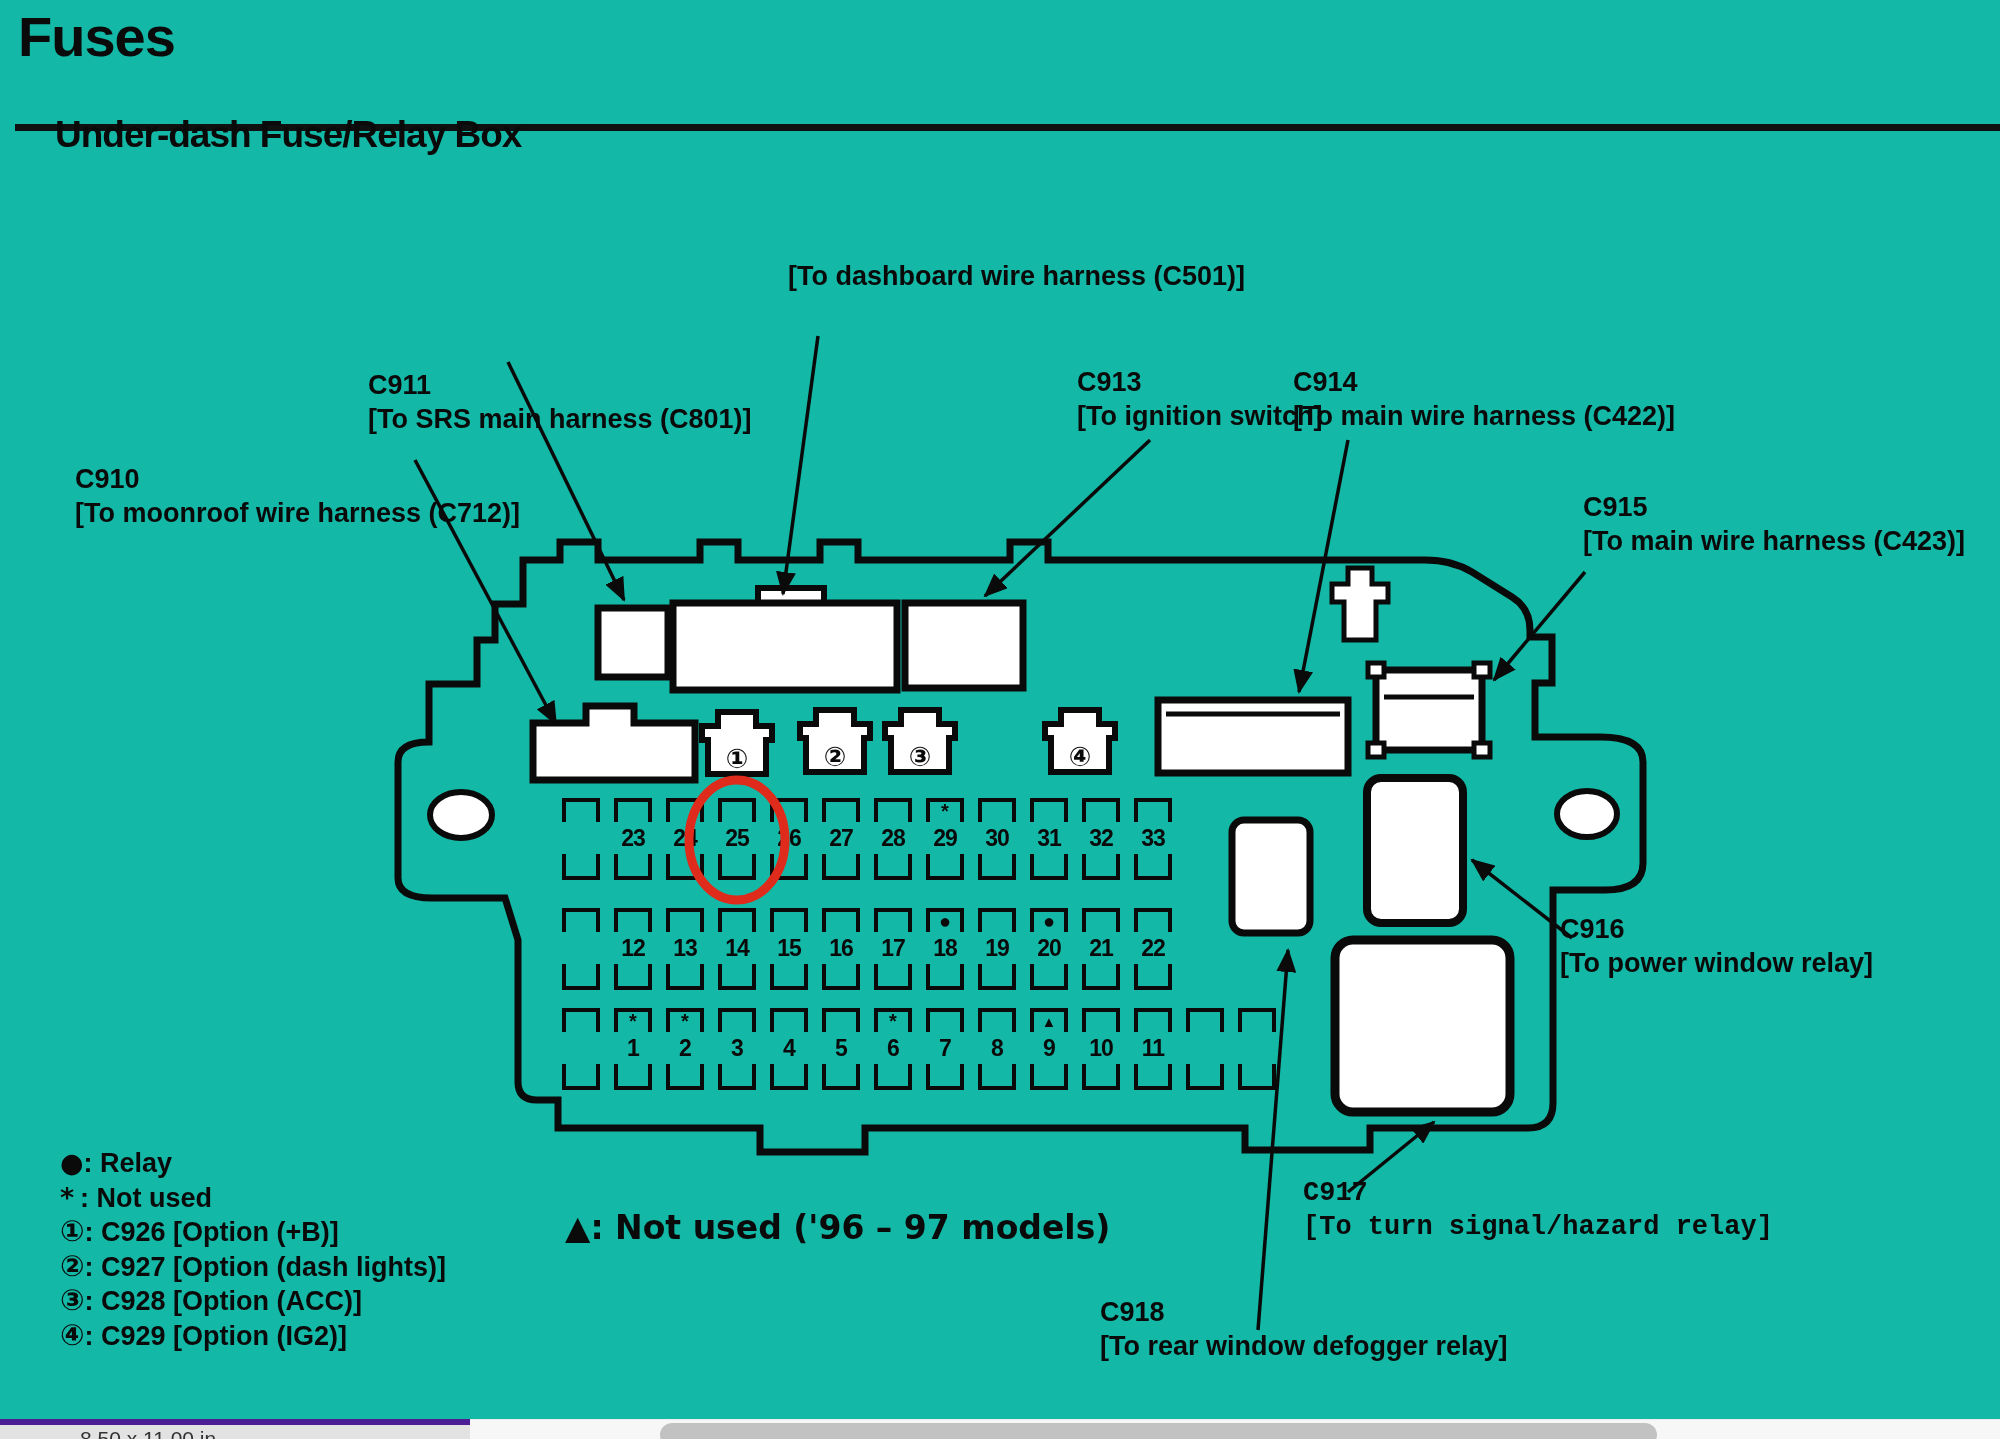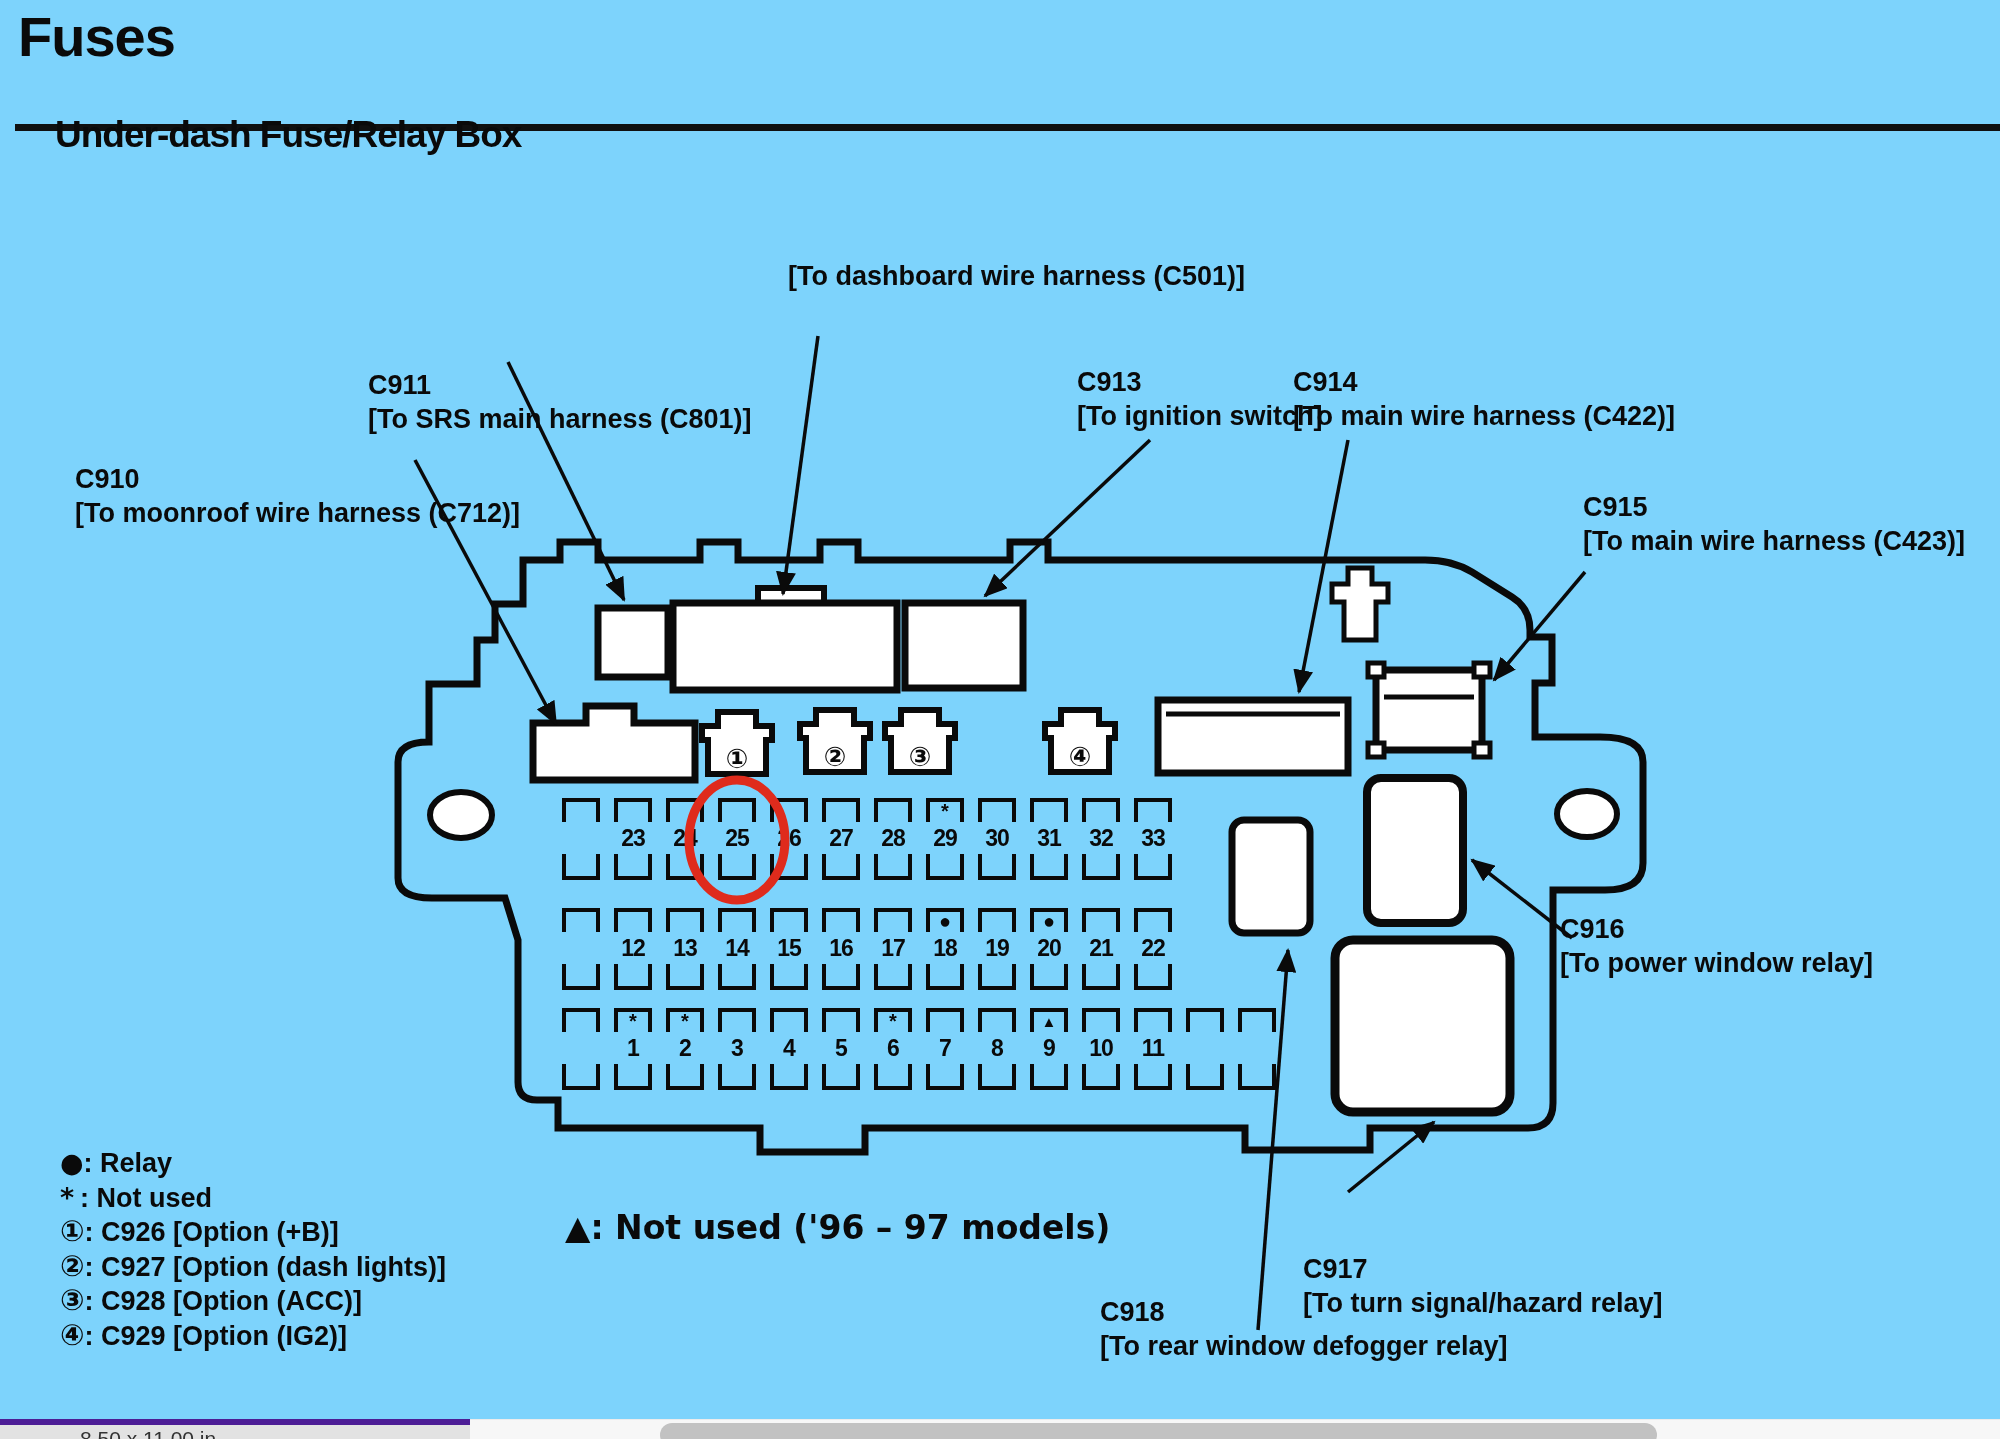--- a/index.html
+++ b/index.html
@@ -1,32 +1,32 @@
 <!DOCTYPE html>
 <html><head>
 <meta charset="utf-8">
 <style>
   html,body{margin:0;padding:0;background:#fff;}
-  #page{position:relative;width:2000px;height:1439px;background:#7dd3fc;overflow:hidden;
+  #page{position:relative;width:2000px;height:1439px;background:#14b8a6;overflow:hidden;
         font-family:"Liberation Sans","DejaVu Sans",sans-serif;color:#0a0a0a;}
   .abs{position:absolute;}
   .title{left:18px;top:4px;font-size:56px;font-weight:bold;letter-spacing:-1px;}
   .divider{left:15px;top:124px;width:1985px;height:7px;background:#101010;}
   .subtitle{left:55px;top:114px;font-size:37px;font-weight:bold;letter-spacing:-1px;}
 
   .conn-label{font-size:27px;font-weight:bold;line-height:34px;white-space:nowrap;}
   .conn-label .cid{display:block;}
   .lbl-c910{left:75px;top:462px;}
   .lbl-c911{left:368px;top:368px;}
   .lbl-c912{left:788px;top:259px;}
   .lbl-c913{left:1077px;top:365px;}
   .lbl-c914{left:1293px;top:365px;}
   .lbl-c915{left:1583px;top:490px;}
   .lbl-c916{left:1560px;top:912px;}
-  .lbl-c917{left:1303px;top:1252px;}
+  .lbl-c917{left:1303px;top:1176px;font-family:Liberation Mono, monospace;}
   .lbl-c918{left:1100px;top:1295px;}
 
   .fuse-row{position:absolute;left:562px;display:flex;gap:14px;}
   .row-0{top:798px;} .row-1{top:908px;} .row-2{top:1008px;}
   .fcell{width:38px;}
   .bkt{box-sizing:border-box;border:4px solid #0a0a0a;width:38px;}
   .bt{height:24px;border-bottom:none;}
   .bb{height:26px;border-top:none;}
   .fnum{height:32px;text-align:center;font-size:23px;font-weight:bold;line-height:32px;letter-spacing:-1px;}
   .mk{display:block;text-align:center;font-size:20px;line-height:19px;font-weight:bold;}

